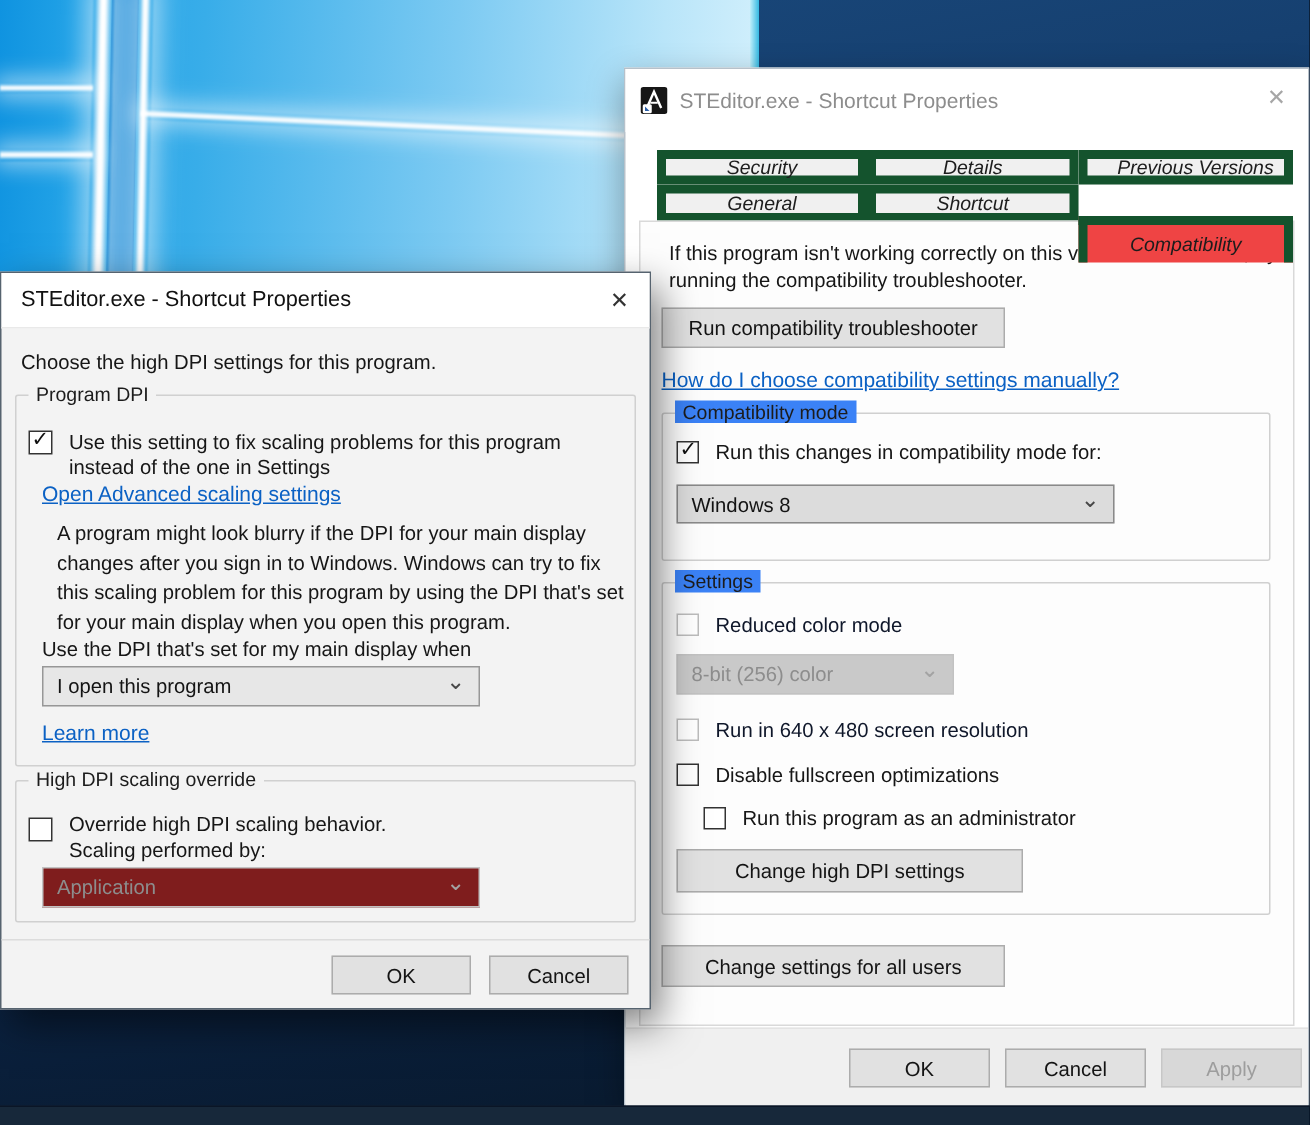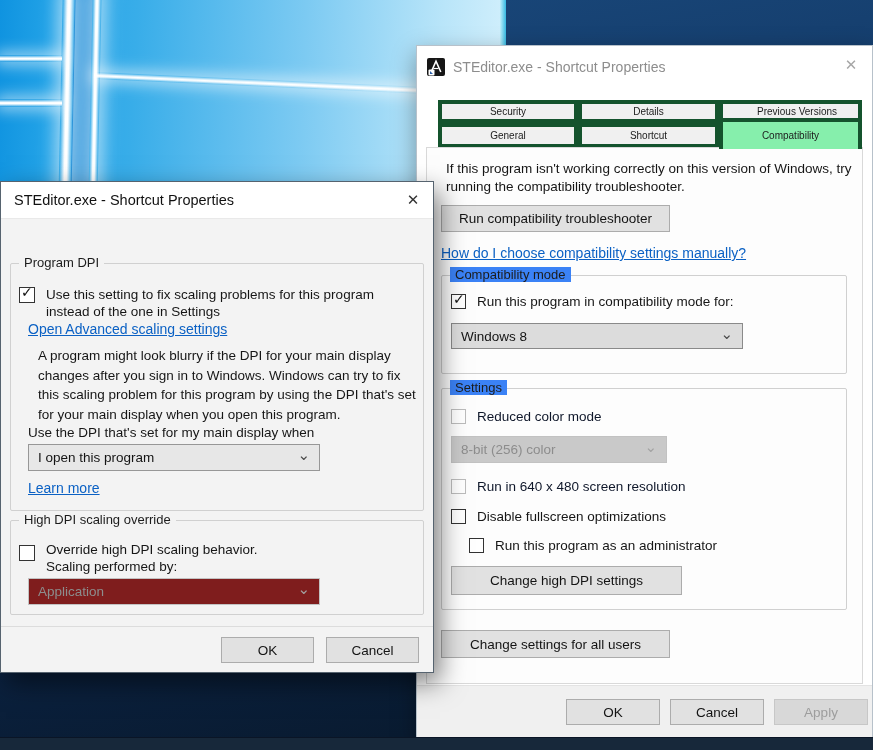--- a/index.html
+++ b/index.html
@@ -39,22 +39,22 @@
   .btn{position:absolute;display:flex;align-items:center;justify-content:center;background:#e1e1e1;border:1px solid #acacac;font-size:13.5px;color:#141414;}
   .btn.disabled{background:#d8d8d8;border-color:#c7c7c7;color:#9d9d9d;}
   .link{position:absolute;color:#0b61c4;text-decoration:underline;font-size:14px;white-space:nowrap;}
   .txt{position:absolute;font-size:13.5px;color:#161616;line-height:18px;}
 
   
   .dlg-right{left:416px;top:45px;width:457px;height:692px;border:1px solid #b7c1ca;box-shadow:0 8px 22px rgba(0,0,0,.35);z-index:2;}
   .dlg-right .titlebar{height:42px;padding-left:10px;}
   .dlg-right .title{margin-left:8px;font-size:14px;color:#8d8d8d;}
   .dlg-right .close{right:9px;color:#a6a6a6;}
-  .tab{position:absolute;background:#f0f0f0;border:4px solid #14532d;display:flex;align-items:center;justify-content:center;font-size:10px;color:#1c1c1c;z-index:1;}
-  .tab.active{background:#86efac;border-bottom:none;z-index:3;}
+  .tab{position:absolute;background:#f0f0f0;border:6px solid #14532d;display:flex;align-items:center;justify-content:center;font-size:13px;color:#1c1c1c;z-index:1;font-style:italic;}
+  .tab.active{background:#ef4444;border-bottom:none;z-index:3;margin-top:26px;}
   .tabpage{position:absolute;left:9px;top:101px;width:437px;height:537px;background:#fdfdfd;border:1px solid #d9d9d9;z-index:2;}
   .dlg-right .glabel{background:#3b82f6;}
   .rfooter{position:absolute;left:0;top:639px;width:100%;height:53px;background:#f0f0f0;border-top:1px solid #e3e3e3;}
 
   
   .dlg-left{left:0;top:181px;width:434px;height:492px;background:#f3f3f3;border:1px solid #56636f;box-shadow:6px 10px 24px rgba(0,0,0,.5);z-index:4;}
   .dlg-left .titlebar{height:37px;padding-left:13px;border-bottom:1px solid #e9e9e9;}
   .dlg-left .title{font-size:14.5px;color:#111;}
   .dlg-left .close{right:8px;top:6px;color:#333;}
   .dlg-left .glabel{background:#f3f3f3;}
@@ -102,35 +102,35 @@
       <div class="btn" style="left:14px;top:57px;width:229px;height:27px;">Run compatibility troubleshooter</div>
 
       <a class="link" style="left:14px;top:97px;">How do I choose compatibility settings manually?</a>
 
       <div class="group" style="left:14px;top:127px;width:406px;height:99px;">
         <span class="glabel">Compatibility mode</span>
         <div class="cbrow" style="left:9px;top:17px;">
           <span class="cb-box">
               <span class="chk">✓</span>
             </span>
-          <span>Run this program in compatibility mode for:</span>
+          <span>Run this changes in compatibility mode for:</span>
         </div>
         <div class="combo" style="left:9px;top:47px;width:292px;height:26px;">
           <span>Windows 8</span>
           <span class="chev">⌄</span>
         </div>
       </div>
 
       <div class="group" style="left:14px;top:240px;width:406px;height:222px;">
         <span class="glabel">Settings</span>
         <div class="cbrow disabled" style="left:9px;top:19px;">
           <span class="cb-box"></span>
           <span>Reduced color mode</span>
         </div>
-        <div class="combo disabled" style="left:9px;top:47px;width:216px;height:27px;">
+        <div class="combo disabled" style="left:9px;top:47px;width:185px;height:27px;">
           <span>8-bit (256) color</span>
           <span class="chev">⌄</span>
         </div>
         <div class="cbrow disabled" style="left:9px;top:89px;">
           <span class="cb-box"></span>
           <span>Run in 640 x 480 screen resolution</span>
         </div>
         <div class="cbrow" style="left:9px;top:119px;">
           <span class="cb-box"></span>
           <span>Disable fullscreen optimizations</span>
@@ -151,20 +151,21 @@
       <div class="btn disabled" style="left:357px;top:13px;width:94px;height:26px;">Apply</div>
     </div>
   </div>
 
   <div class="dlg dlg-left">
     <div class="titlebar">
       <span class="title">STEditor.exe - Shortcut Properties</span>
       <span class="close">✕</span>
     </div>
 
+    <div class="txt" style="left:13px;top:51px;">Choose the high DPI settings for this program.</div>
 
     <div class="group" style="left:9px;top:81px;width:414px;height:248px;">
       <span class="glabel">Program DPI</span>
 
       <div class="cbrow" style="left:8px;top:22px;width:390px;">
         <span class="cb-box" style="width:16px;height:16px;">
             <span class="chk">✓</span>
           </span>
         <span style="width:350px;">Use this setting to fix scaling problems for this program instead of the one in Settings</span>
       </div>

